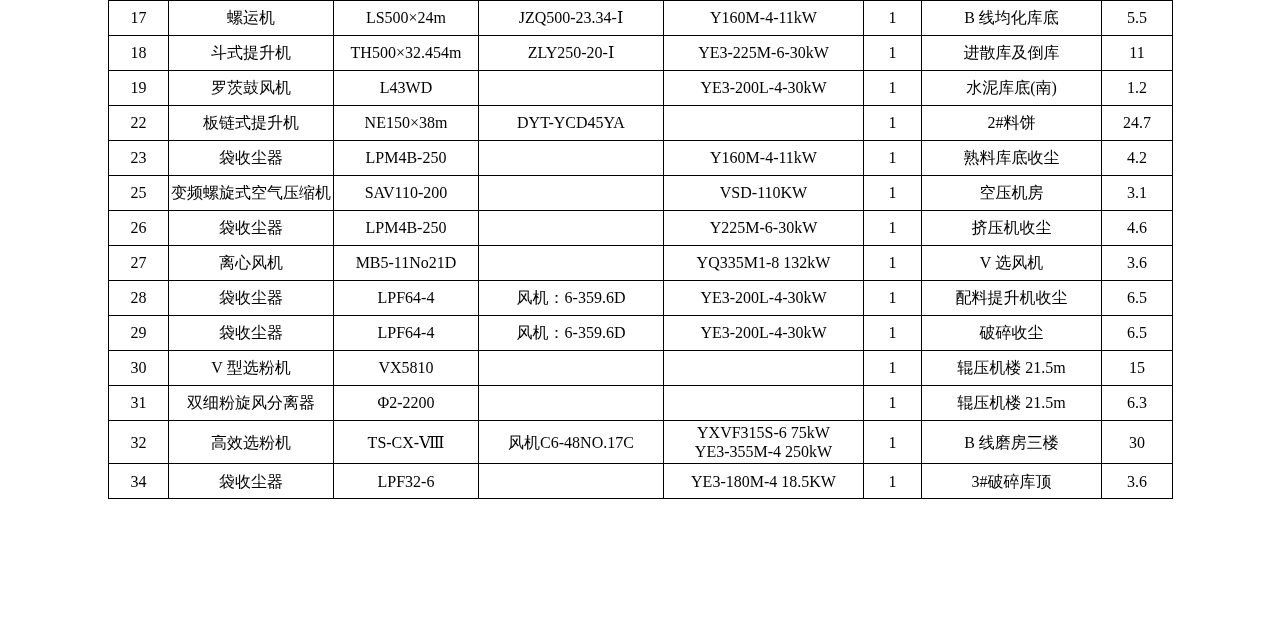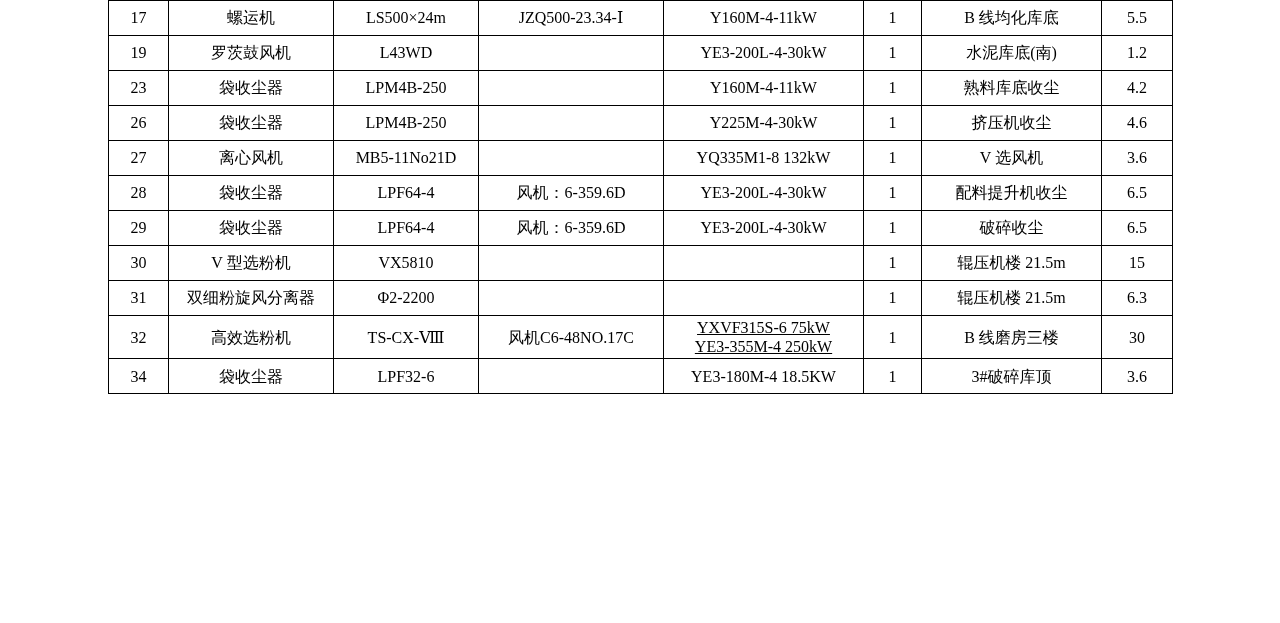--- a/index.html
+++ b/index.html
@@ -91,54 +91,86 @@
         <td>17</td>
         <td class="cell-name">螺运机</td>
         <td class="cell-model">LS500×24m</td>
         <td class="cell-spec">JZQ500-23.34-Ⅰ</td>
         <td class="cell-motor">Y160M-4-11kW</td>
         <td>1</td>
         <td>B 线均化库底</td>
         <td>5.5</td>
       </tr>
 
+      <tr>
+        <td>18</td>
+        <td class="cell-name">斗式提升机</td>
+        <td class="cell-model smaller">TH500×32.454m</td>
+        <td class="cell-spec">ZLY250-20-Ⅰ</td>
+        <td class="cell-motor">YE3-225M-6-30kW</td>
+        <td>1</td>
+        <td>进散库及倒库</td>
+        <td>11</td>
+      </tr>
 
       <tr>
         <td>19</td>
         <td class="cell-name">罗茨鼓风机</td>
         <td class="cell-model">L43WD</td>
         <td class="cell-spec"></td>
         <td class="cell-motor">YE3-200L-4-30kW</td>
         <td>1</td>
         <td>水泥库底(南)</td>
         <td>1.2</td>
       </tr>
 
 
 
+      <tr>
+        <td>22</td>
+        <td class="cell-name">板链式提升机</td>
+        <td class="cell-model">NE150×38m</td>
+        <td class="cell-spec">DYT-YCD45YA</td>
+        <td class="cell-motor"></td>
+        <td>1</td>
+        <td>2#料饼</td>
+        <td>24.7</td>
+      </tr>
 
       <tr>
         <td>23</td>
         <td class="cell-name">袋收尘器</td>
         <td class="cell-model">LPM4B-250</td>
         <td class="cell-spec"></td>
         <td class="cell-motor">Y160M-4-11kW</td>
         <td>1</td>
         <td>熟料库底收尘</td>
         <td>4.2</td>
       </tr>
 
 
+      <tr>
+        <td>25</td>
+        <td class="clip-name">
+          <span class="clipwrap">变频螺旋式空气压缩机</span>
+        </td>
+        <td class="cell-model">SAV110-200</td>
+        <td class="cell-spec"></td>
+        <td class="cell-motor">VSD-110KW</td>
+        <td>1</td>
+        <td>空压机房</td>
+        <td>3.1</td>
+      </tr>
 
       <tr>
         <td>26</td>
         <td class="cell-name">袋收尘器</td>
         <td class="cell-model">LPM4B-250</td>
         <td class="cell-spec"></td>
-        <td class="cell-motor">Y225M-4-30kW</td>
+        <td class="cell-motor">Y225M-6-30kW</td>
         <td>1</td>
         <td>挤压机收尘</td>
         <td>4.6</td>
       </tr>
 
       <tr>
         <td>27</td>
         <td class="cell-name">离心风机</td>
         <td class="cell-model">MB5-11No21D</td>
         <td class="cell-spec"></td>
@@ -192,21 +224,21 @@
         <td>1</td>
         <td>辊压机楼 21.5m</td>
         <td>6.3</td>
       </tr>
 
       <tr>
         <td>32</td>
         <td class="cell-name">高效选粉机</td>
         <td class="cell-model">TS-CX-Ⅷ</td>
         <td class="cell-spec">风机C6-48NO.17C</td>
-        <td class="cell-motor two-line" style="white-space: pre-line; text-decoration: underline;">YXVF315S-6 75kW
+        <td class="cell-motor two-line" style="white-space: pre-line;">YXVF315S-6 75kW
 YE3-355M-4 250kW</td>
         <td>1</td>
         <td>B 线磨房三楼</td>
         <td>30</td>
       </tr>
 
 
       <tr>
         <td>34</td>
         <td class="cell-name">袋收尘器</td>

